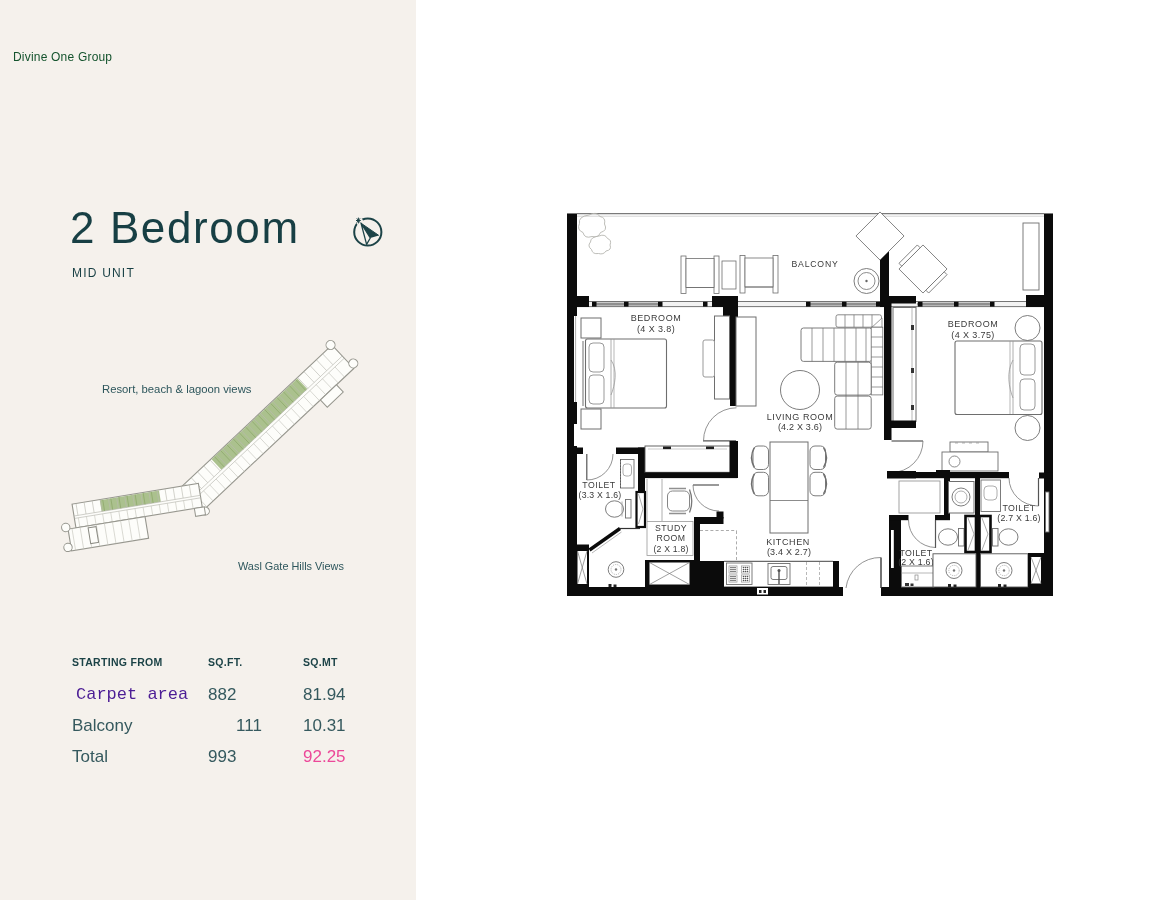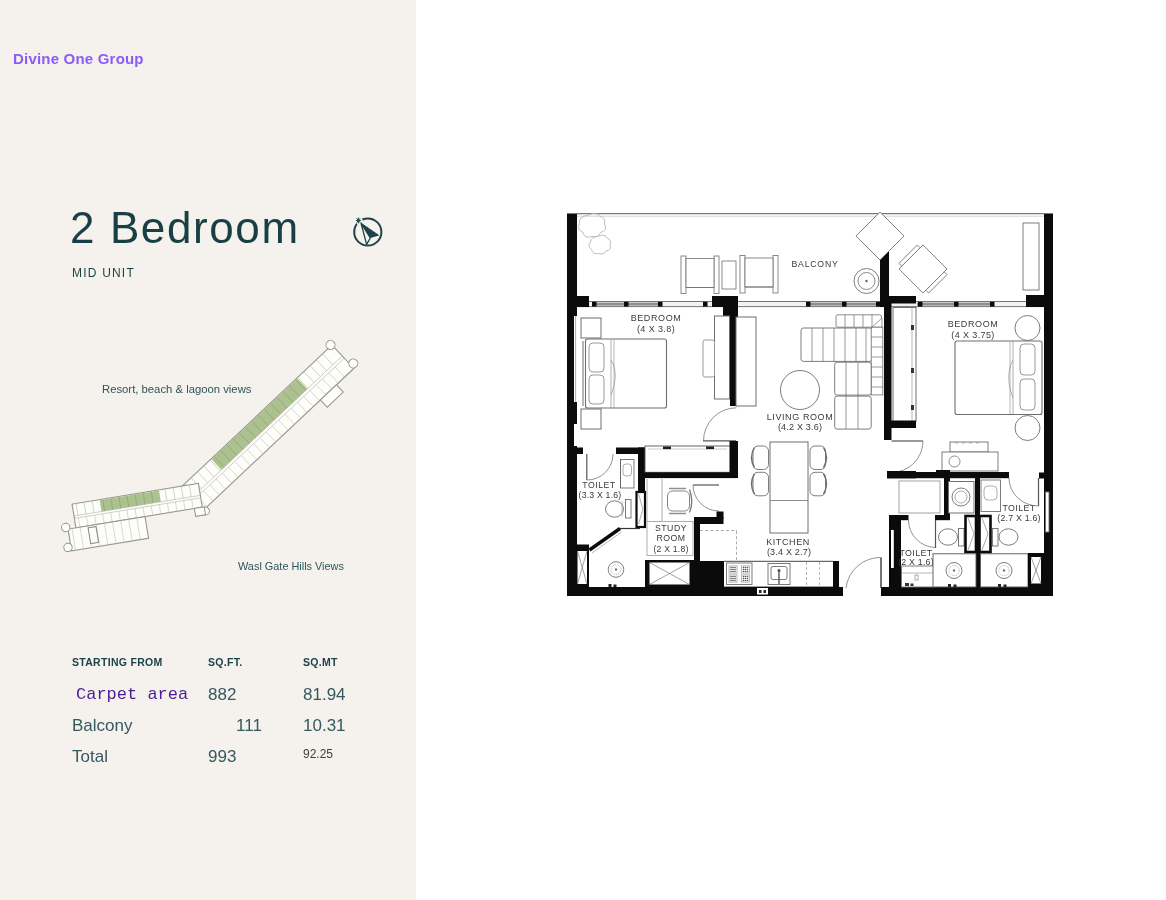--- a/index.html
+++ b/index.html
@@ -4,21 +4,21 @@
 <style>
   html,body{margin:0;padding:0;}
   body{width:1166px;height:900px;position:relative;background:#ffffff;font-family:"Liberation Sans",sans-serif;overflow:hidden;}
   .abs{position:absolute;}
 </style>
 </head>
 <body>
 
 <div class="abs" style="left:0;top:0;width:416px;height:900px;background:#f5f1ec;"></div>
 
-<div class="abs" style="left:13px;top:50px;font-size:15px;color:#8b5cf6;letter-spacing:0.2px;font-weight:bold;">Divine One Group</div>
+<div class="abs" style="left:13px;top:50px;font-size:12px;color:#14532d;letter-spacing:0.2px;">Divine One Group</div>
 
 <div class="abs" style="left:70px;top:203px;font-family:Liberation Sans, sans-serif;font-size:44px;color:#173f44;letter-spacing:1.6px;">2 Bedroom</div>
 
 <div class="abs" style="left:72px;top:266px;font-size:12px;color:#173f44;letter-spacing:1.2px;">MID UNIT</div>
 
 <svg class="abs" style="left:348px;top:211px;" width="42" height="42" viewBox="348 211 42 42">
   <circle cx="367.8" cy="232" r="13.6" fill="none" stroke="#1c4347" stroke-width="2"></circle>
   <circle cx="359.8" cy="222" r="3.4" fill="#f5f1ec"></circle>
   <path d="M361,223.2 L378.8,235.4 L370.3,238 Z" fill="#1c4347" stroke="none"></path>
   <path d="M361,223.2 L370.3,238 L366.6,244.3 Z" fill="#f5f1ec" stroke="#1c4347" stroke-width="1.3" stroke-linejoin="round"></path>
@@ -169,21 +169,21 @@
 <div class="abs" style="left:208px;top:656px;font-size:10.5px;font-weight:bold;color:#1c4347;letter-spacing:0.3px;">SQ.FT.</div>
 <div class="abs" style="left:303px;top:656px;font-size:10.5px;font-weight:bold;color:#1c4347;letter-spacing:0.3px;">SQ.MT</div>
 <div class="abs" style="left:76px;top:685px;font-size:17px;color:#4c1d95;font-family:Liberation Mono, monospace;">Carpet area</div>
 <div class="abs" style="left:208px;top:685px;font-size:17px;color:#35595e;">882</div>
 <div class="abs" style="left:303px;top:685px;font-size:17px;color:#35595e;">81.94</div>
 <div class="abs" style="left:72px;top:716px;font-size:17px;color:#35595e;">Balcony</div>
 <div class="abs" style="left:208px;top:716px;font-size:17px;color:#35595e;margin-left:28px;">111</div>
 <div class="abs" style="left:303px;top:716px;font-size:17px;color:#35595e;">10.31</div>
 <div class="abs" style="left:72px;top:747px;font-size:17px;color:#35595e;">Total</div>
 <div class="abs" style="left:208px;top:747px;font-size:17px;color:#35595e;">993</div>
-<div class="abs" style="left:303px;top:747px;font-size:12px;color:#404040;">92.25</div>
+<div class="abs" style="left:303px;top:747px;font-size:17px;color:#ec4899;">92.25</div>
 
 <svg id="floorplan" class="abs" style="left:560px;top:200px;" width="500" height="400" viewBox="560 200 500 400">
 
 <g>
 <line x1="567" y1="213.6" x2="1053" y2="213.6" stroke="#7a7a7a" stroke-width="1.2"></line>
 <line x1="577" y1="216.2" x2="1044" y2="216.2" stroke="#c9c9c9" stroke-width="0.8"></line>
 </g>
 
 <g>
       <rect x="567" y="214" width="10" height="382" fill="#0b0b0b"></rect>

